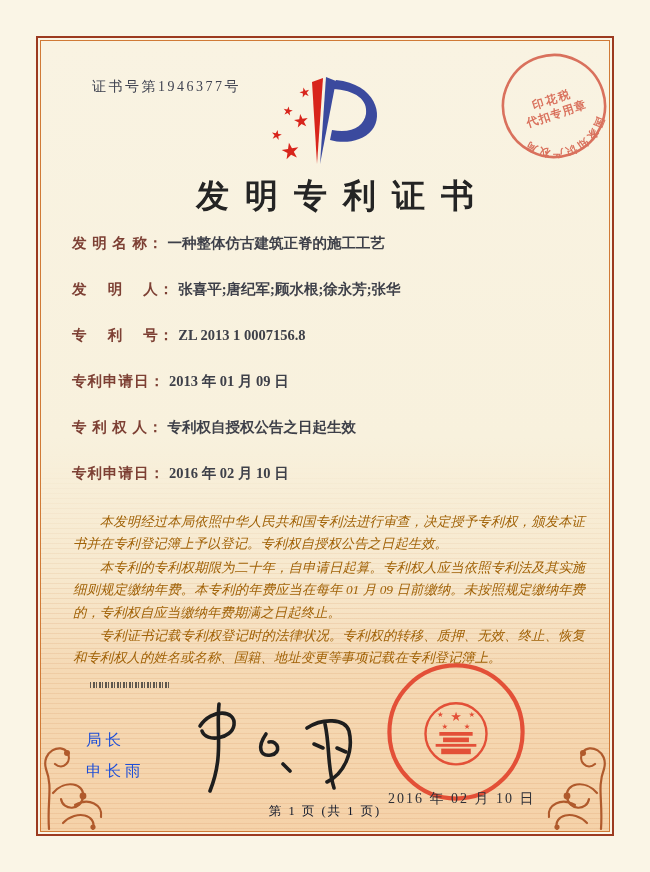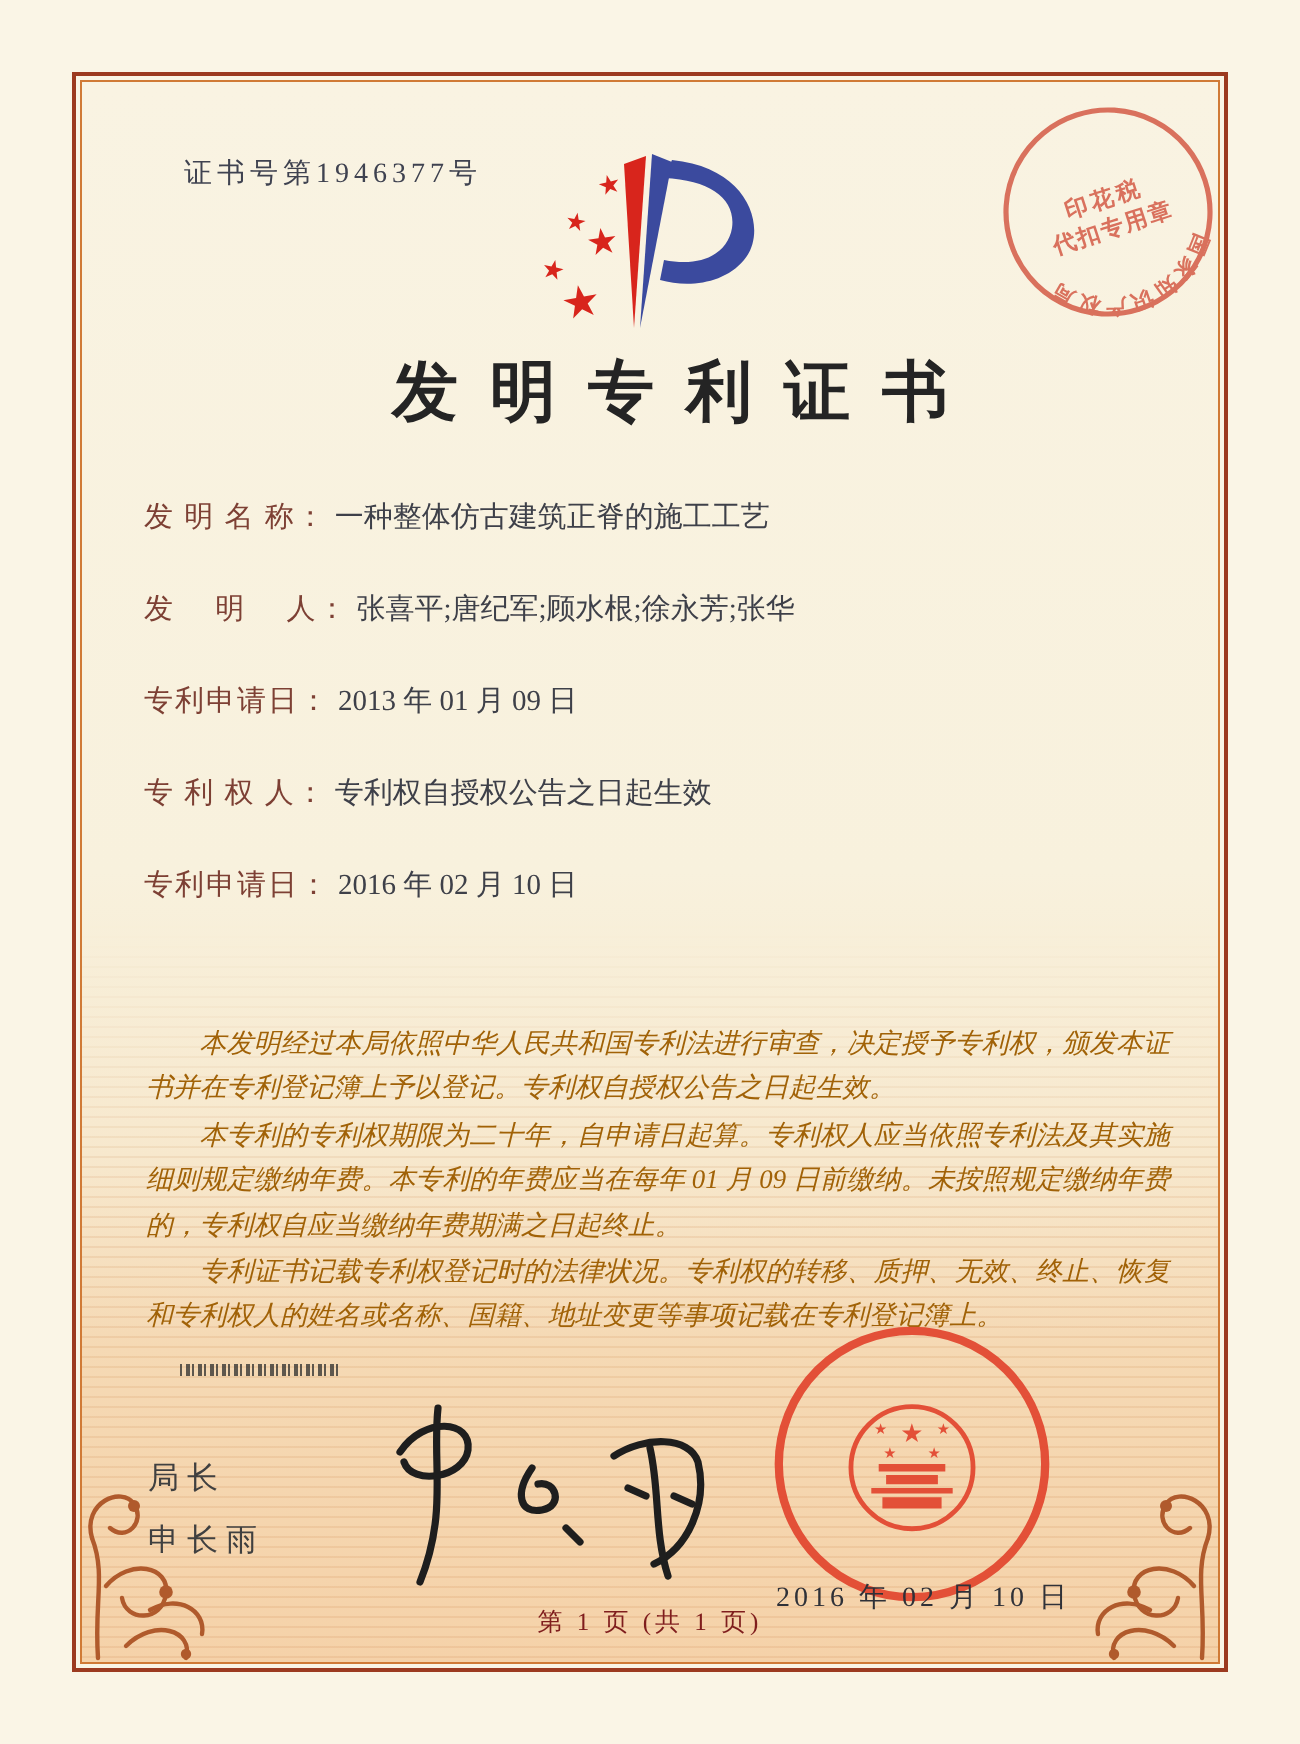--- a/index.html
+++ b/index.html
@@ -33,47 +33,47 @@
   .logo{position:absolute;left:222px;top:34px;width:142px;height:98px;}
   .tax-seal{
     position:absolute;left:456px;top:8px;width:120px;height:120px;
     transform:rotate(-18deg);opacity:.85;
   }
   .title{
     position:absolute;left:0;right:0;top:136px;text-align:center;
     font-size:33px;font-weight:bold;color:#242424;
     letter-spacing:16px;text-indent:16px;padding-left:20px;
   }
-  .fields{position:absolute;left:34px;right:28px;top:208px;}
+  .fields{position:absolute;left:34px;right:28px;top:192px;font-weight:bold;}
   .field-row{line-height:26px;margin-bottom:20px;font-size:14.5px;white-space:nowrap;}
   .field-label{color:#7d4034;letter-spacing:1px;}
   .field-value{color:#3e4049;margin-left:4px;}
   .body-text{position:absolute;left:34px;right:26px;top:472px;}
   .body-text p{
     margin:1px;font-size:13.4px;line-height:22.4px;color:#a16207;
     text-align:justify;text-indent:2em;font-style:italic;
   }
   .barcode{
     position:absolute;left:52px;top:644px;width:80px;height:6px;opacity:.75;
     background:repeating-linear-gradient(90deg,#2c2c2c 0 1px,transparent 1px 3px,#2c2c2c 3px 5px,transparent 5px 6px);
   }
   .signer{
-    position:absolute;left:36px;top:686px;
+    position:absolute;left:48px;top:686px;
     font-family:"Liberation Sans","DejaVu Sans",sans-serif;
-    font-size:15.5px;color:#404040;letter-spacing:4px;line-height:31px;
+    font-size:15.5px;color:#1d4ed8;letter-spacing:4px;line-height:31px;
   }
   .signature{position:absolute;left:148px;top:660px;width:195px;height:100px;}
   .office-seal{position:absolute;left:344px;top:620px;width:148px;height:148px;opacity:.92;}
   .seal-date{
     position:absolute;left:350px;top:752px;
     font-size:14px;color:#2f3138;letter-spacing:2px;
   }
   .footer{
     position:absolute;left:0;right:0;bottom:14px;text-align:center;
-    font-size:12.5px;color:#7f1d1d;letter-spacing:2px;
+    font-size:12.5px;color:#0f172a;letter-spacing:2px;
   }
   .ornament{position:absolute;bottom:3px;width:96px;height:138px;}
   .ornament.left{left:3px;}
   .ornament.right{right:3px;transform:scaleX(-1);}
   .seal-text{font-family:"Liberation Sans","DejaVu Sans",sans-serif;font-weight:bold;}
 </style>
 </head>
 <body>
 
 <div class="frame">
@@ -111,20 +111,23 @@
   </svg>
 
   <div class="title">发明专利证书</div>
 
   <div class="fields">
     <div class="field-row">
       <span class="field-label">发 明 名 称：</span><span class="field-value">一种整体仿古建筑正脊的施工工艺</span>
     </div>
     <div class="field-row">
       <span class="field-label">发　 明　 人：</span><span class="field-value">张喜平;唐纪军;顾水根;徐永芳;张华</span>
+    </div>
+    <div class="field-row">
+      <span class="field-label">专　 利　 号：</span><span class="field-value">ZL 2013 1 0007156.8</span>
     </div>
     <div class="field-row">
       <span class="field-label">专利申请日：</span><span class="field-value">2013 年 01 月 09 日</span>
     </div>
     <div class="field-row">
       <span class="field-label">专 利 权 人：</span><span class="field-value">专利权自授权公告之日起生效</span>
     </div>
     <div class="field-row">
       <span class="field-label">专利申请日：</span><span class="field-value">2016 年 02 月 10 日</span>
     </div>

